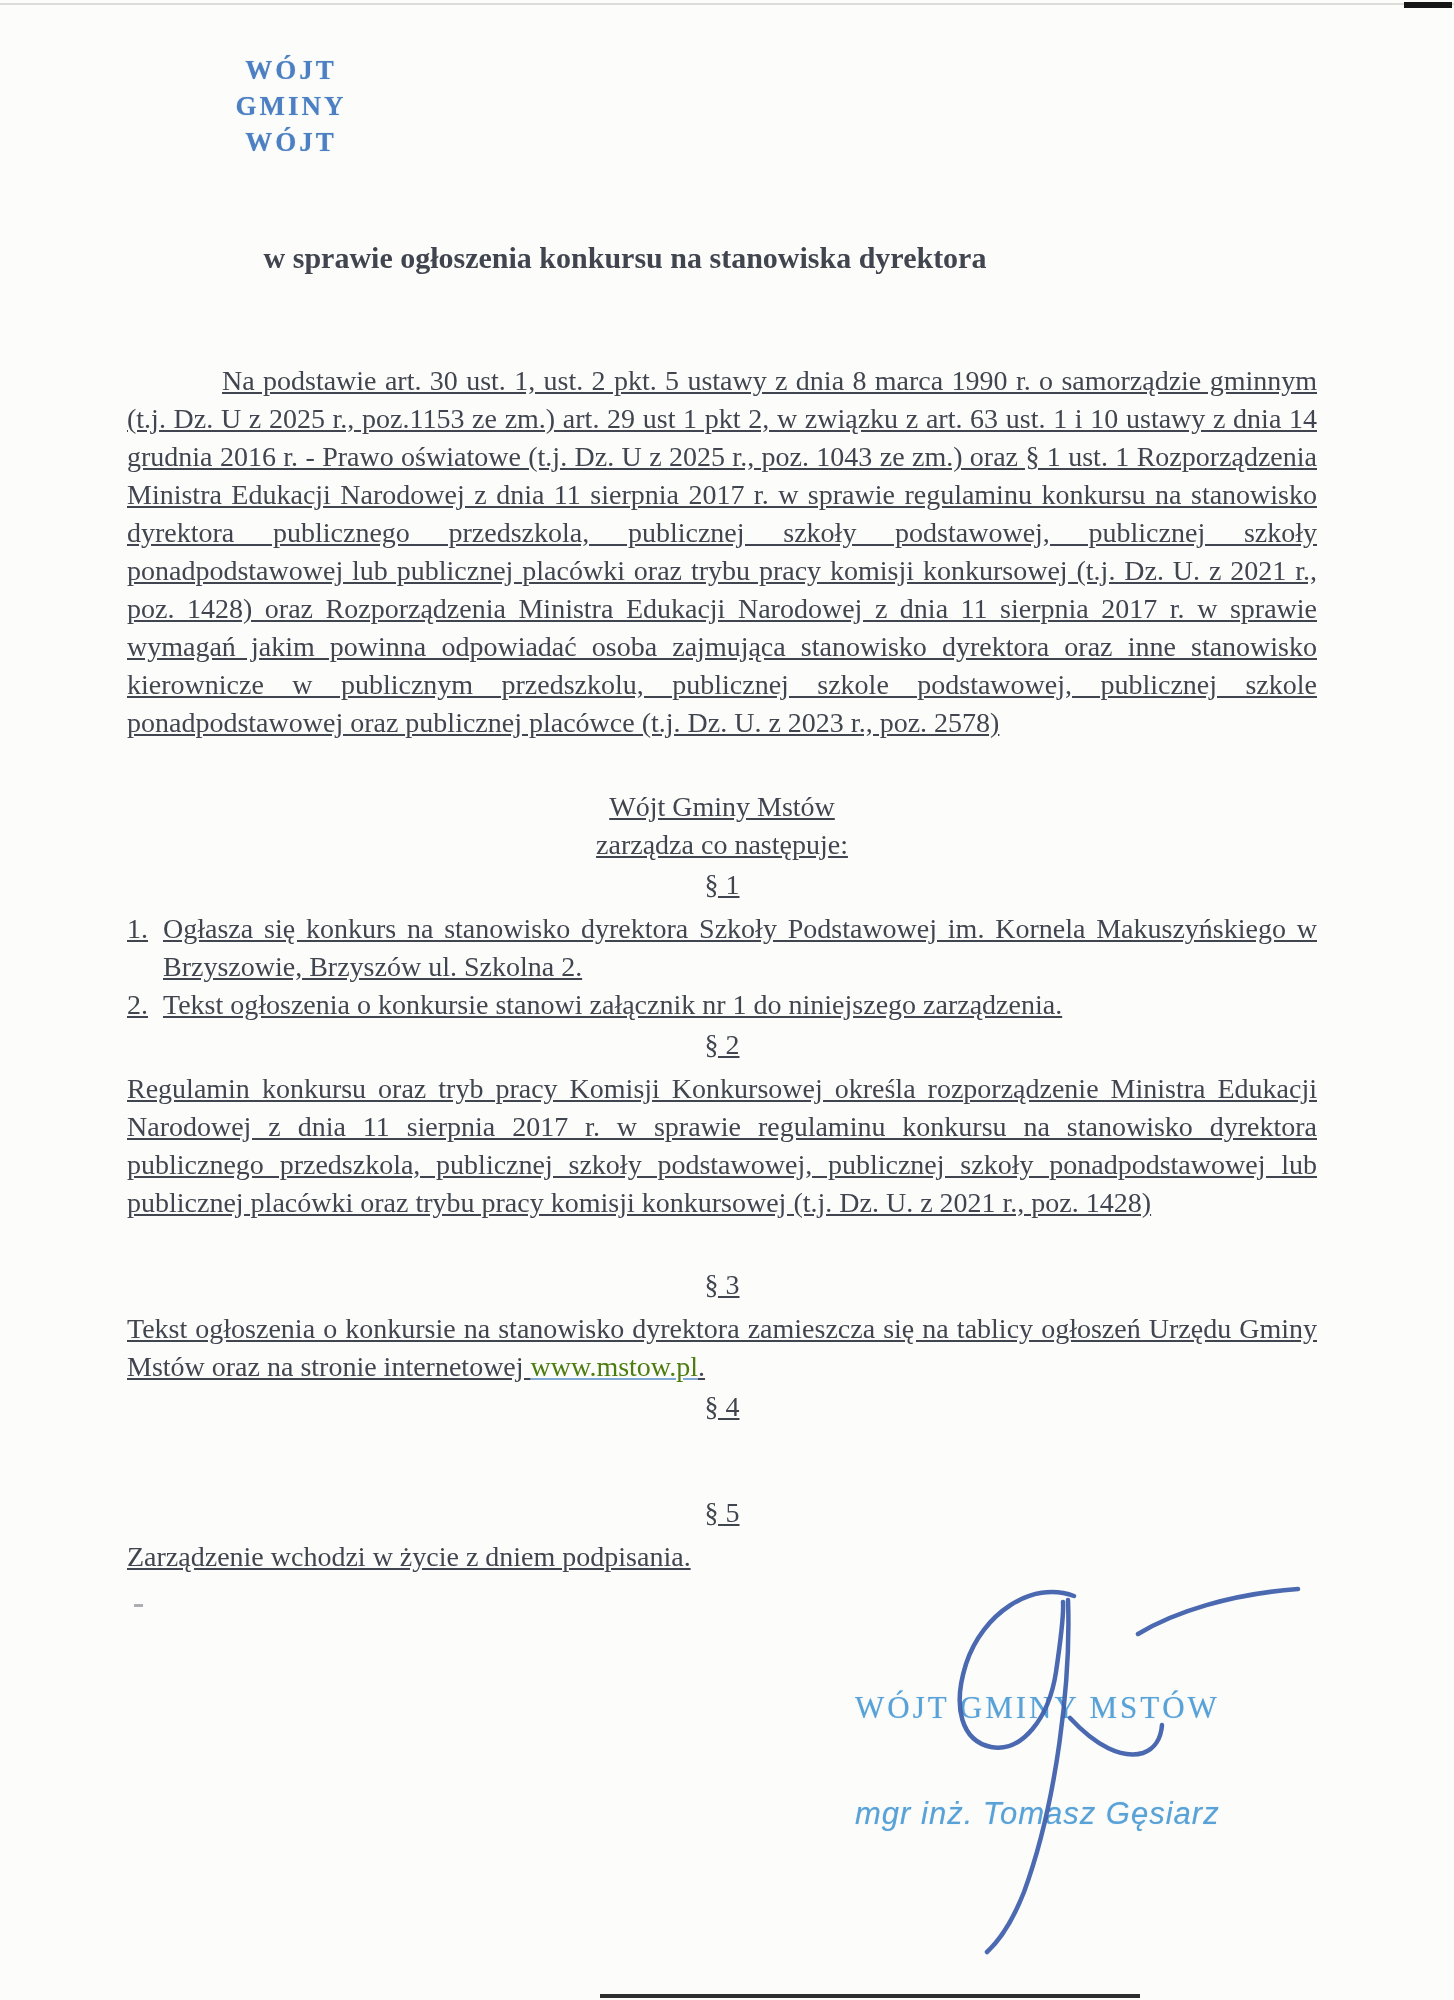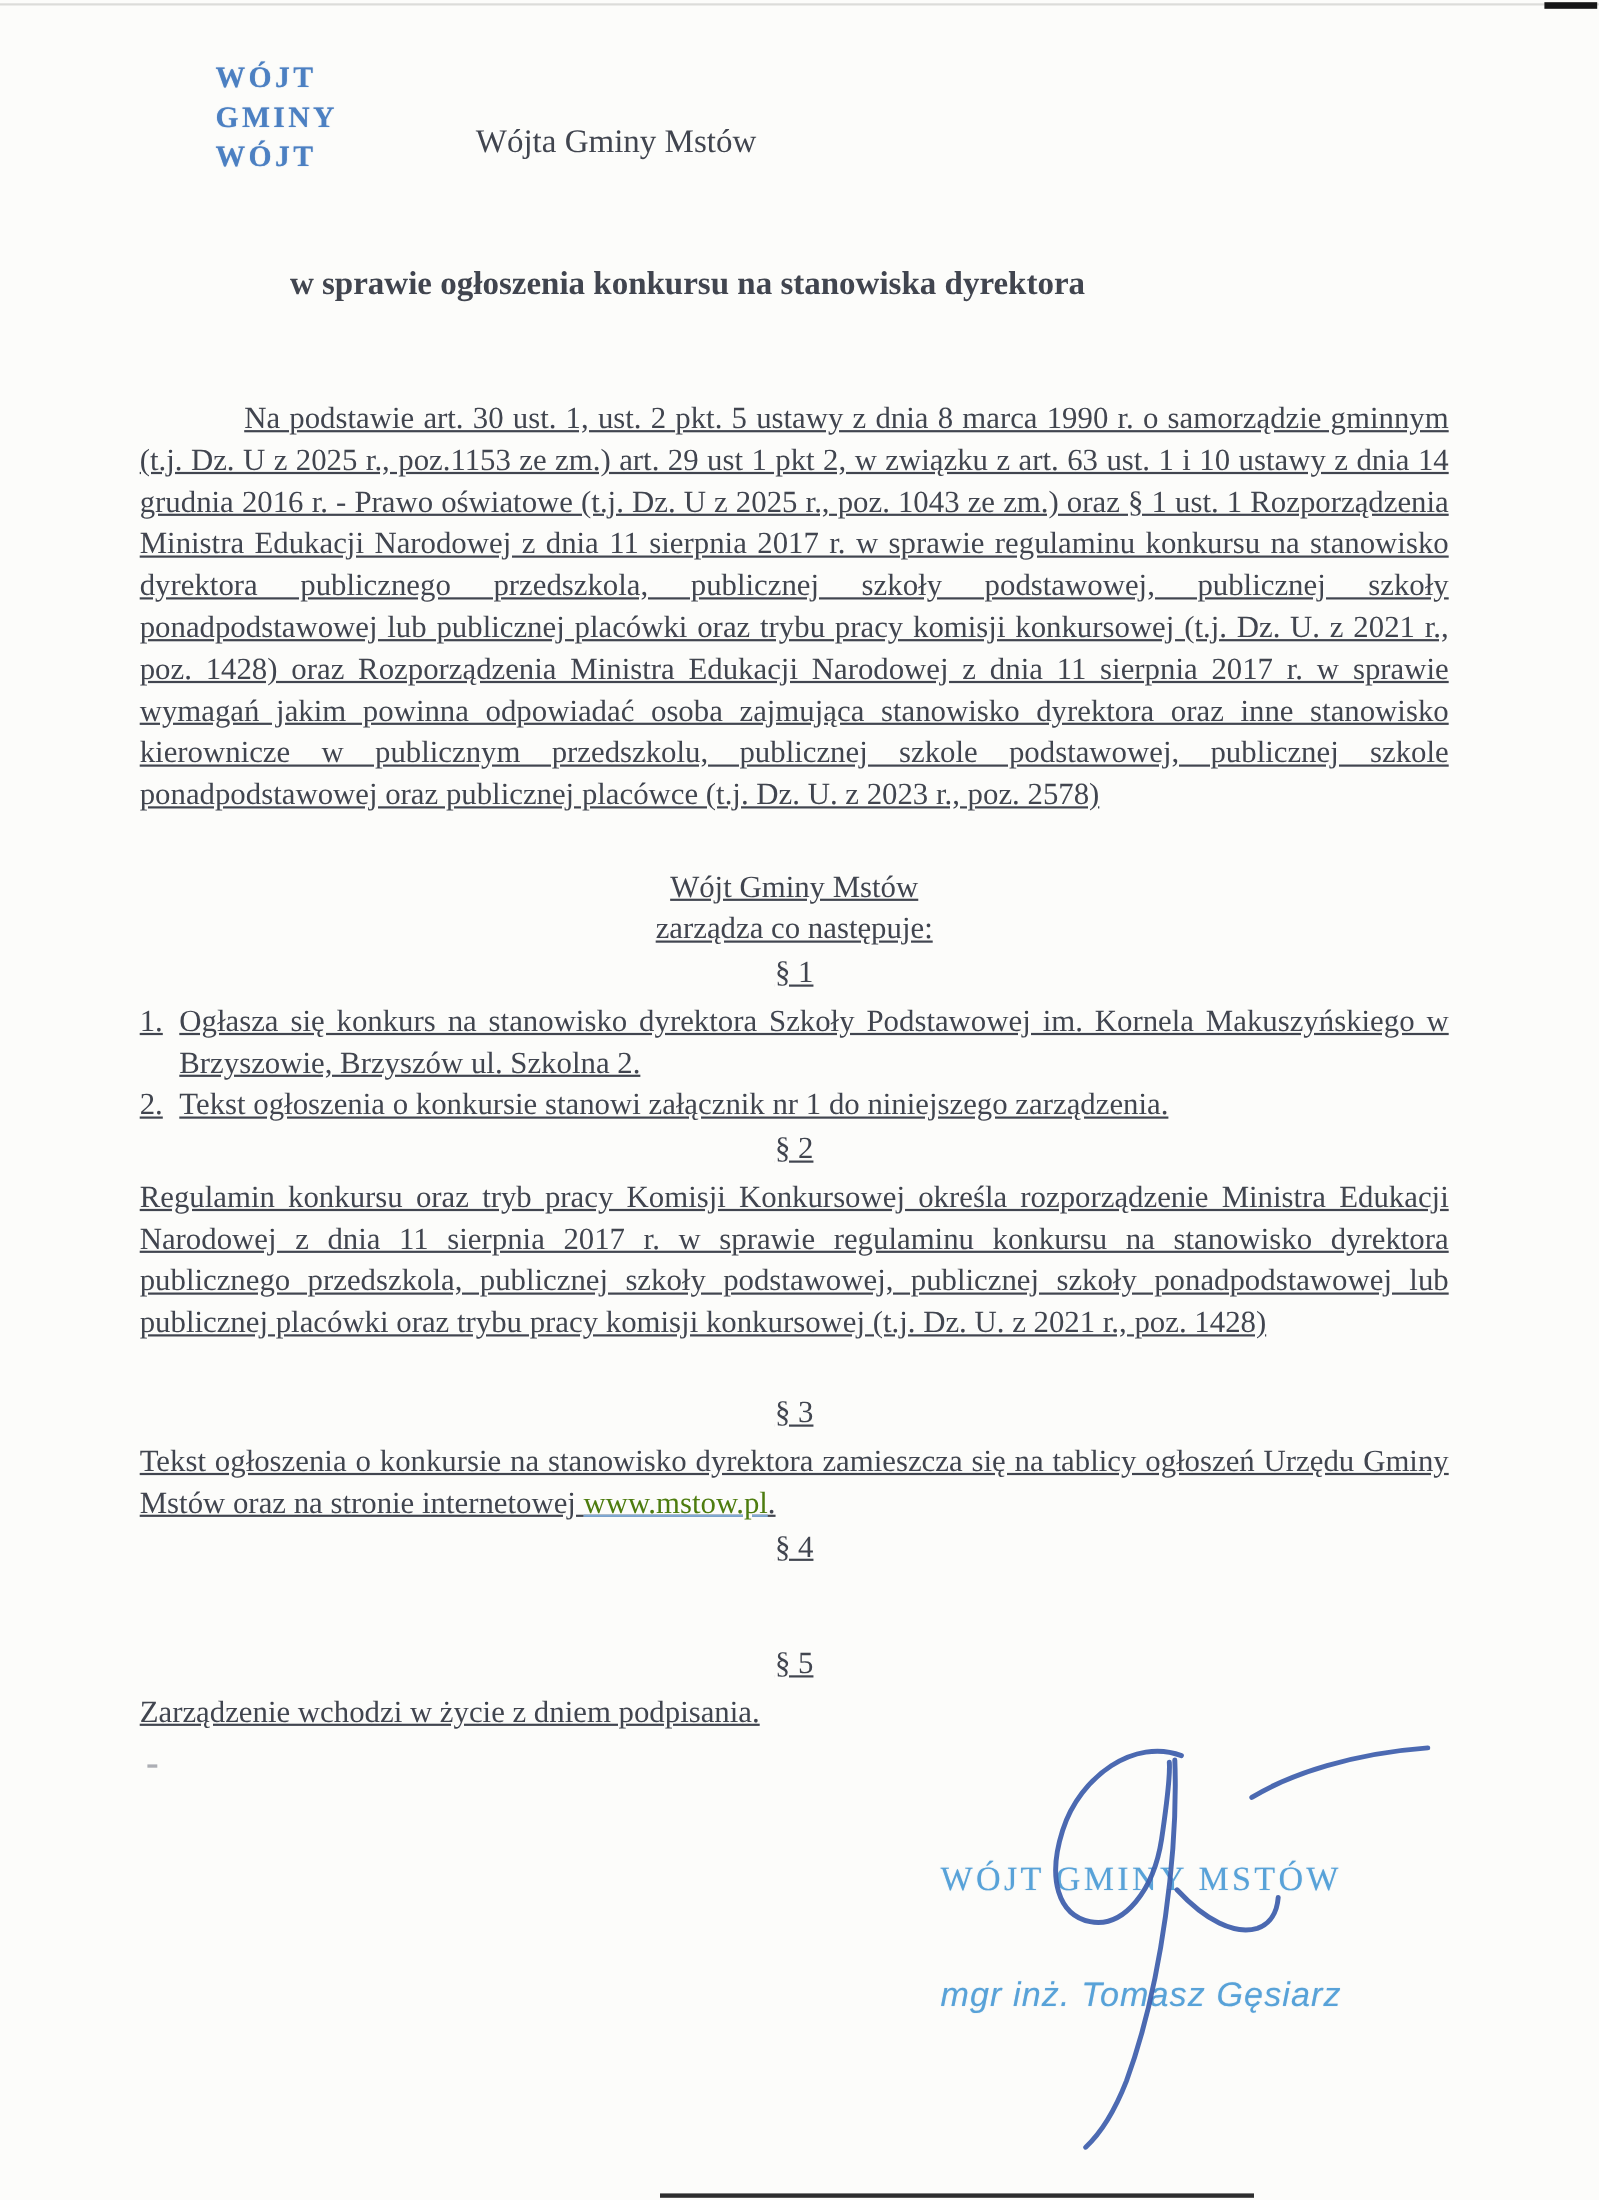--- a/index.html
+++ b/index.html
@@ -14,21 +14,21 @@
   }
   
   .scan-topline{position:absolute;left:0;top:3px;width:100%;height:2px;background:#dcdcd9;}
   .scan-corner-dash{position:absolute;left:1404px;top:2px;width:48px;height:6px;background:#161616;}
   .scan-bottomline{position:absolute;left:600px;top:1994px;width:540px;height:4px;background:#2d2d2d;}
   .stray-dash{position:absolute;left:134px;top:1604px;width:9px;height:3px;background:#8a8d96;opacity:.7;}
 
   
   .issuer-stamp{
     position:absolute;left:196px;top:52px;width:190px;
-    text-align:left;
+    text-align:center;
     color:#4c80c2;
     font-weight:bold;
     font-size:27px;line-height:36px;letter-spacing:3px;
     text-shadow:0 0 1px rgba(76,128,194,.55);
   }
 
   .title-block{
     position:absolute;left:380px;top:110px;width:360px;
     text-align:center;font-size:30px;line-height:37px;
   }
@@ -86,21 +86,20 @@
   <div class="scan-corner-dash"></div>
   <div class="scan-bottomline"></div>
   <div class="stray-dash"></div>
 
   <div class="issuer-stamp">
     <div>WÓJT GMINY</div>
     <div>WÓJT</div>
   </div>
 
   <div class="title-block">
-    <div>Wójta Gminy Mstów</div>
   </div>
 
   <div class="subject-block">
     <div>w sprawie ogłoszenia konkursu na stanowiska dyrektora</div>
   </div>
 
   <div class="bodycol legal">
     <p>Na podstawie art. 30 ust. 1, ust. 2 pkt. 5 ustawy z dnia 8 marca 1990 r. o samorządzie gminnym (t.j. Dz. U z 2025 r., poz.1153 ze zm.) art. 29 ust 1 pkt 2, w związku z art. 63 ust. 1 i 10 ustawy z dnia 14 grudnia 2016 r. - Prawo oświatowe (t.j. Dz. U z 2025 r., poz. 1043 ze zm.) oraz § 1 ust. 1 Rozporządzenia Ministra Edukacji Narodowej z dnia 11 sierpnia 2017 r. w sprawie regulaminu konkursu na stanowisko dyrektora publicznego przedszkola, publicznej szkoły podstawowej, publicznej szkoły ponadpodstawowej lub publicznej placówki oraz trybu pracy komisji konkursowej (t.j. Dz. U. z 2021 r., poz. 1428) oraz Rozporządzenia Ministra Edukacji Narodowej z dnia 11 sierpnia 2017 r. w sprawie wymagań jakim powinna odpowiadać osoba zajmująca stanowisko dyrektora oraz inne stanowisko kierownicze w publicznym przedszkolu, publicznej szkole podstawowej, publicznej szkole ponadpodstawowej oraz publicznej placówce (t.j. Dz. U. z 2023 r., poz. 2578)</p>
   </div>
 

